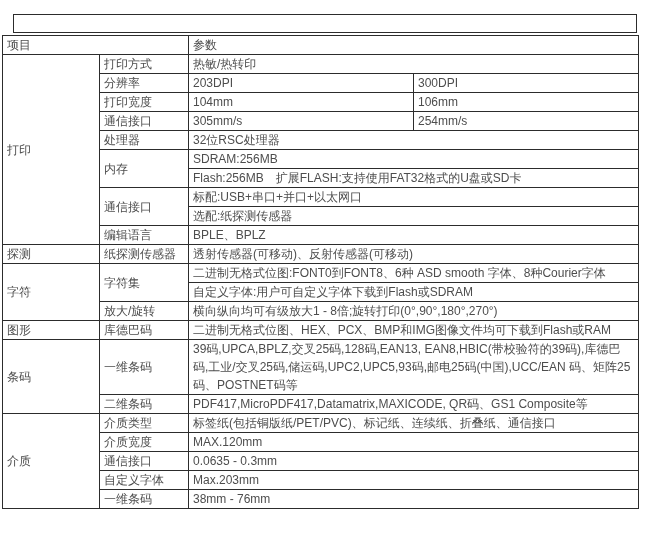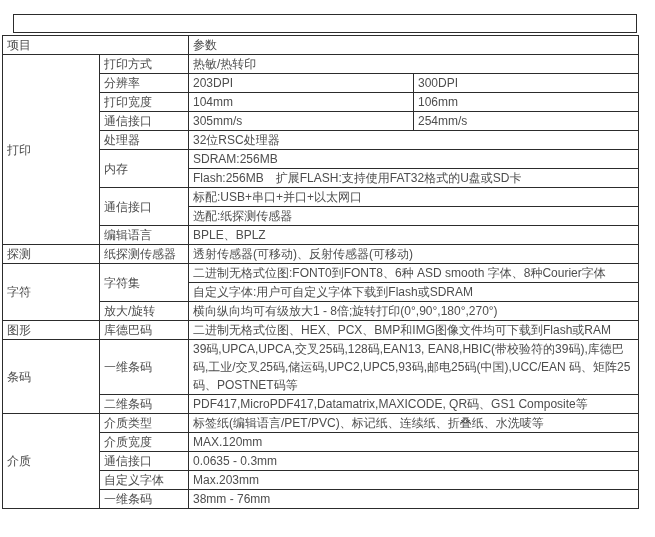--- a/index.html
+++ b/index.html
@@ -94,30 +94,30 @@
       <td colspan="2">横向纵向均可有级放大1 - 8倍;旋转打印(0°,90°,180°,270°)</td>
     </tr>
     <tr>
       <td class="group">图形</td>
       <td>库德巴码</td>
       <td colspan="2">二进制无格式位图、HEX、PCX、BMP和IMG图像文件均可下载到Flash或RAM</td>
     </tr>
     <tr>
       <td class="group" rowspan="2">条码</td>
       <td>一维条码</td>
-      <td colspan="2">39码,UPCA,UPCA,交叉25码,128码,EAN13, EAN8,HBIC(带校验符的39码),库德巴码,工业/交叉25码,储运码,UPC2,UPC5,93码,邮电25码(中国),UCC/EAN 码、矩阵25 码、POSTNET码等</td>
+      <td colspan="2">39码,UPCA,BPLZ,交叉25码,128码,EAN13, EAN8,HBIC(带校验符的39码),库德巴码,工业/交叉25码,储运码,UPC2,UPC5,93码,邮电25码(中国),UCC/EAN 码、矩阵25 码、POSTNET码等</td>
     </tr>
     <tr>
       <td>二维条码</td>
       <td colspan="2">PDF417,MicroPDF417,Datamatrix,MAXICODE, QR码、GS1 Composite等</td>
     </tr>
     <tr>
       <td class="group" rowspan="5">介质</td>
       <td>介质类型</td>
-      <td colspan="2">标签纸(编辑语言/PET/PVC)、标记纸、连续纸、折叠纸、水洗唛等</td>
+      <td colspan="2">标签纸(包括铜版纸/PET/PVC)、标记纸、连续纸、折叠纸、通信接口</td>
     </tr>
     <tr>
       <td>介质宽度</td>
       <td colspan="2">MAX.120mm</td>
     </tr>
     <tr>
       <td>通信接口</td>
       <td colspan="2">0.0635 - 0.3mm</td>
     </tr>
     <tr>

